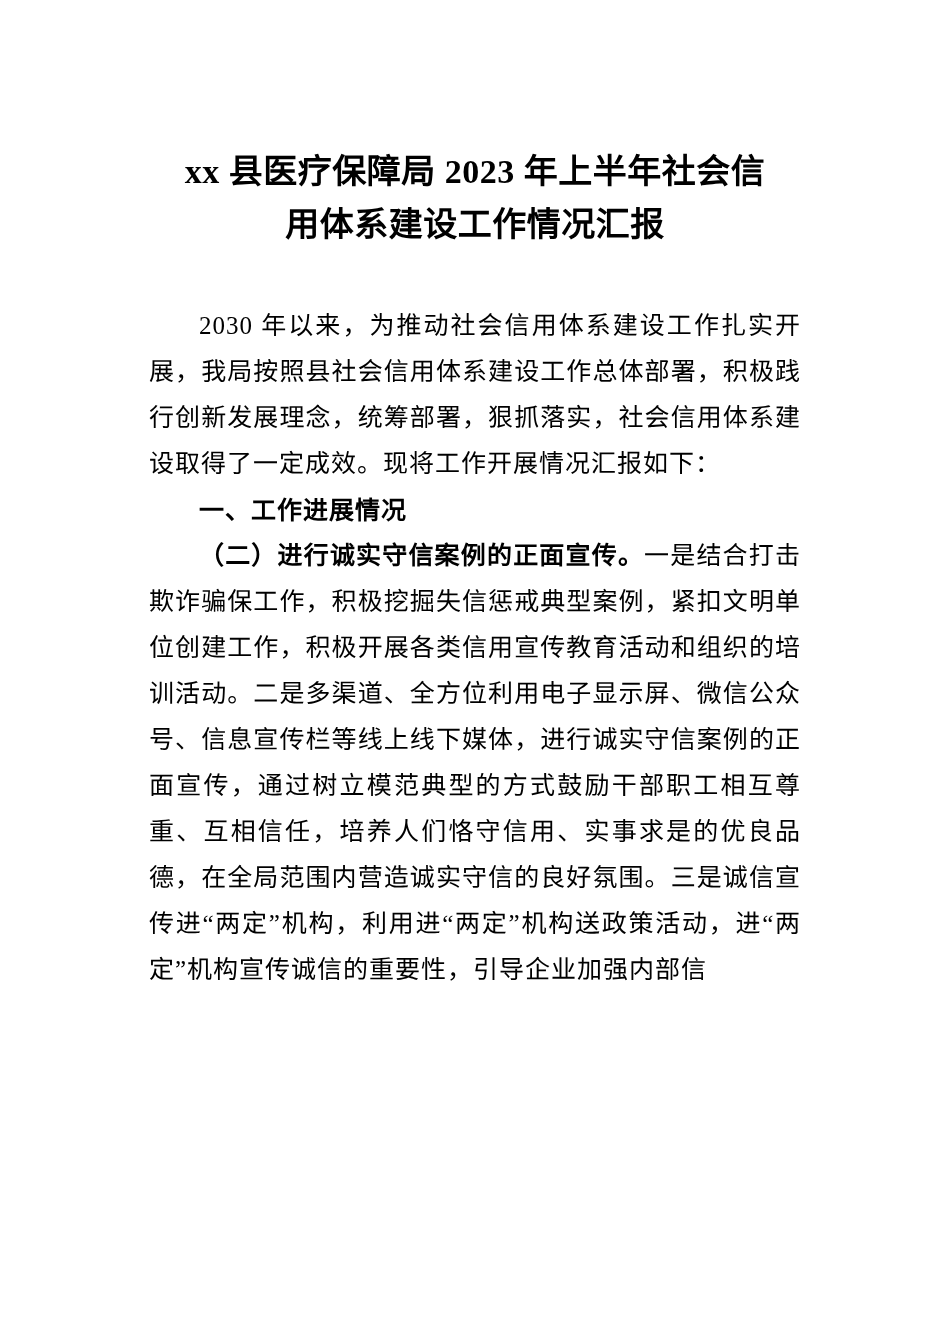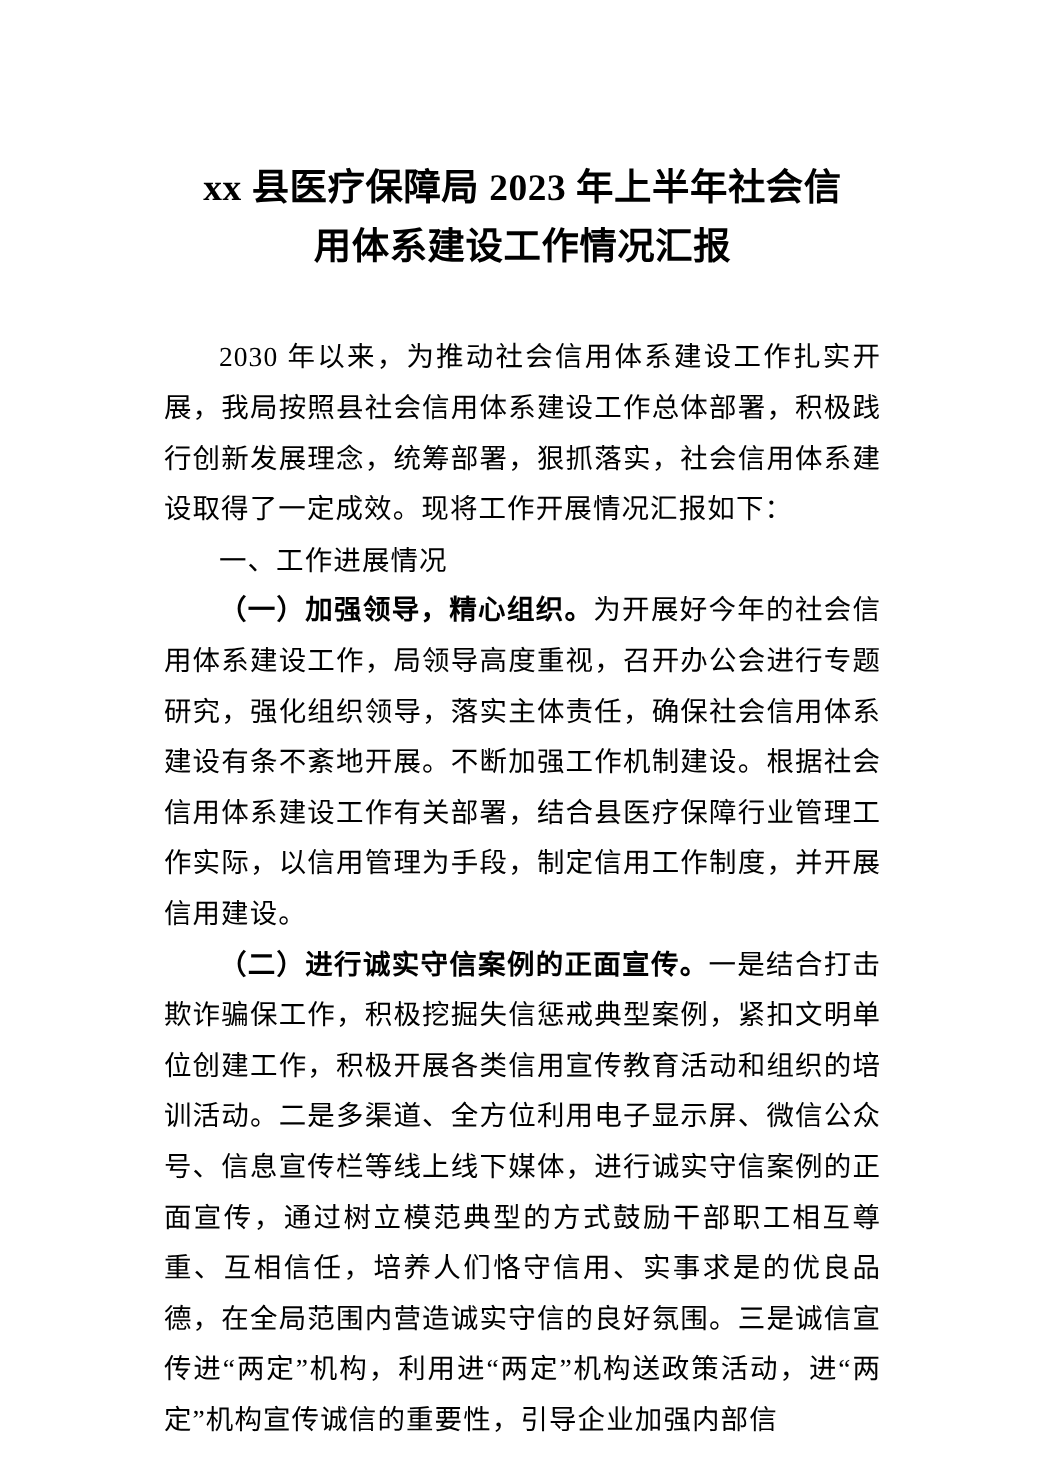--- a/index.html
+++ b/index.html
@@ -43,21 +43,21 @@
     letter-spacing: 1px;
     text-align: justify;
     text-indent: 2em;
     word-break: break-all;
   }
 
   .section-heading {
     font-size: 25px;
     line-height: 46px;
     letter-spacing: 1px;
-    font-weight: normal;
+    font-weight: bold;
     text-indent: 2em;
     font-family: "Liberation Sans", "DejaVu Sans", sans-serif;
   }
 
   .lead {
     font-weight: bold;
   }
 </style>
 </head>
 <body>
@@ -65,19 +65,18 @@
 <div class="page">
 
   <h1 class="doc-title">xx 县医疗保障局 2023 年上半年社会信用体系建设工作情况汇报</h1>
 
   <div class="doc-body">
 
     <p class="para"><span>2030 年以来，为推动社会信用体系建设工作扎实开展，我局按照县社会信用体系建设工作总体部署，积极践行创新发展理念，统筹部署，狠抓落实，社会信用体系建设取得了一定成效。现将工作开展情况汇报如下：</span></p>
 
     <h2 class="section-heading">一、工作进展情况</h2>
 
-    <p class="para"><span class="lead">（一）加强领导，精心组织。</span><span>为开展好今年的社会信用体系建设工作，局领导高度重视，召开办公会进行专题研究，强化组织领导，落实主体责任，确保社会信用体系建设有条不紊地开展。不断加强工作机制建设。根据社会信用体系建设工作有关部署，结合县医疗保障行业管理工作实际，以信用管理为手段，制定信用工作制度，并开展信用建设。</span></p>
 
     <p class="para"><span class="lead">（二）进行诚实守信案例的正面宣传。</span><span>一是结合打击欺诈骗保工作，积极挖掘失信惩戒典型案例，紧扣文明单位创建工作，积极开展各类信用宣传教育活动和组织的培训活动。二是多渠道、全方位利用电子显示屏、微信公众号、信息宣传栏等线上线下媒体，进行诚实守信案例的正面宣传，通过树立模范典型的方式鼓励干部职工相互尊重、互相信任，培养人们恪守信用、实事求是的优良品德，在全局范围内营造诚实守信的良好氛围。三是诚信宣传进“两定”机构，利用进“两定”机构送政策活动，进“两定”机构宣传诚信的重要性，引导企业加强内部信</span></p>
 
   </div>
 
 </div>
 
 </body></html>

